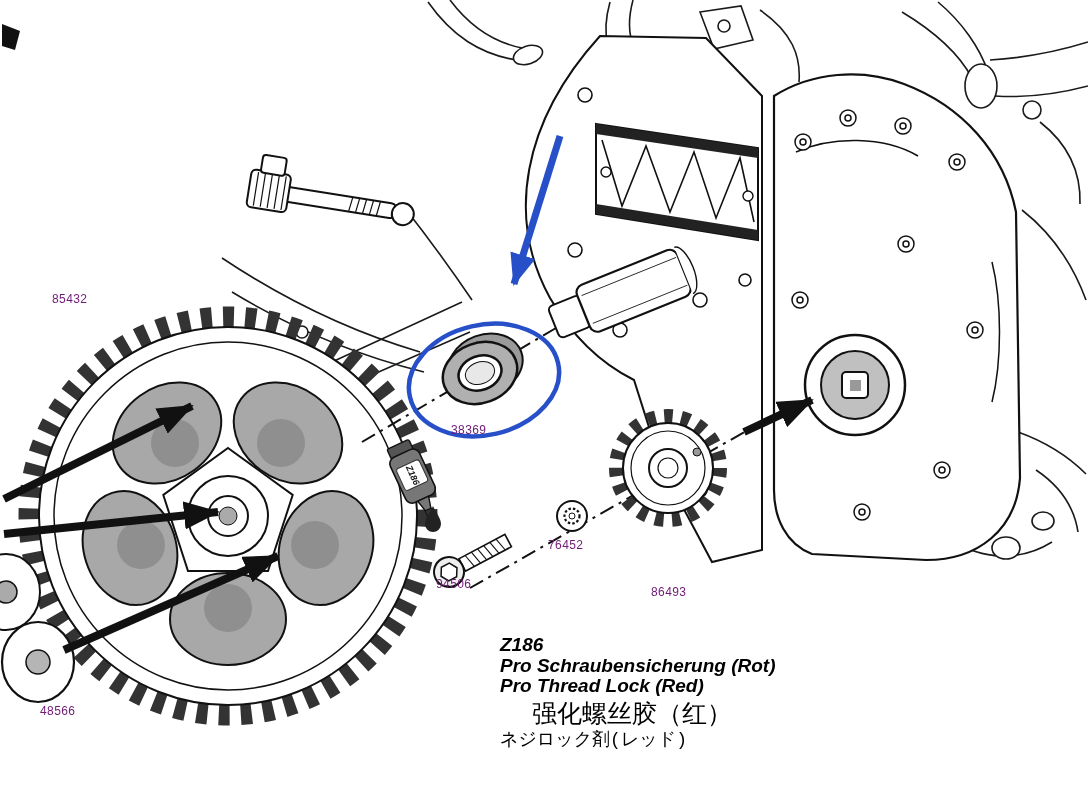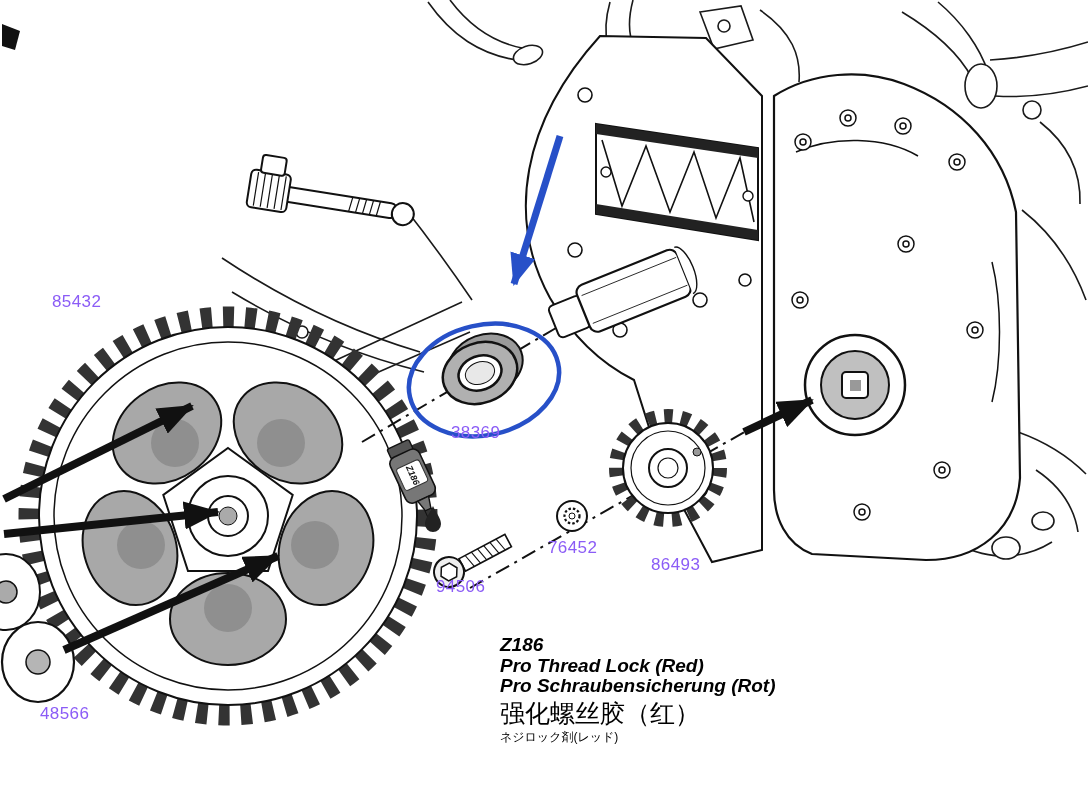--- a/index.html
+++ b/index.html
@@ -1,24 +1,24 @@
 <!DOCTYPE html>
 <html><head>
 <meta charset="utf-8">
 <style>
   html,body{margin:0;padding:0;background:#fff;}
   #canvas{position:relative;width:1088px;height:809px;background:#fff;overflow:hidden;
           font-family:"Liberation Sans",sans-serif;}
   #artwork{position:absolute;left:0;top:0;}
-  .label{position:absolute;font-size:17px;letter-spacing:.4px;color:#8b5cf6;white-space:nowrap;text-align:center;}
+  .label{position:absolute;font-size:12px;letter-spacing:.4px;color:#701a75;white-space:nowrap;text-align:center;}
   .note{position:absolute;left:500px;top:635px;color:#000;}
   .note-latin{font-family:"Liberation Sans",sans-serif;font-weight:bold;font-style:italic;
               font-size:19px;line-height:1.09;}
-  .note-zh{font-family:Liberation Serif, serif;font-size:25px;line-height:1.1;margin-top:3px;}
-  .note-ja{font-family:Liberation Sans, sans-serif;font-size:12px;line-height:1.1;margin-top:3px;}
+  .note-zh{font-family:Liberation Serif, serif;font-size:25px;line-height:1.1;margin-top:3px;margin-left:32px;}
+  .note-ja{font-family:Liberation Mono, monospace;font-size:18px;line-height:1.1;margin-top:3px;}
 </style>
 </head>
 <body>
 
 <div id="canvas">
 
 <svg id="artwork" width="1088" height="809" viewBox="0 0 1088 809">
   <defs>
     <marker id="ahBlack" markerUnits="userSpaceOnUse" markerWidth="36" markerHeight="28" refX="34" refY="14" orient="auto">
       <path d="M0,0 L36,14 L0,28 Z" fill="#111"></path>
@@ -209,23 +209,23 @@
     <line x1="64" y1="650" x2="278" y2="556" marker-end="url(#ahBlack)"></line>
     <line x1="744" y1="432" x2="812" y2="400" marker-end="url(#ahBlack)"></line>
   </g>
 </svg>
 
 <div class="label" style="left:52px;top:292px">85432</div>
 <div class="label" style="left:40px;top:704px">48566</div>
 <div class="label" style="left:451px;top:423px">38369</div>
 <div class="label" style="left:436px;top:577px">94506</div>
 <div class="label" style="left:548px;top:538px">76452</div>
-<div class="label" style="left:651px;top:555px">86493</div>
+<div class="label" style="left:651px;top:585px">86493</div>
 
 <div class="note">
   <div class="note-latin">Z186</div>
+  <div class="note-latin">Pro Schraubensicherung (Rot)</div>
   <div class="note-latin">Pro Thread Lock (Red)</div>
-  <div class="note-latin">Pro Schraubensicherung (Rot)</div>
   <div class="note-zh">强化螺丝胶（红）</div>
   <div class="note-ja">ネジロック剤(レッド)</div>
 </div>
 
 </div>
 
 </body></html>

